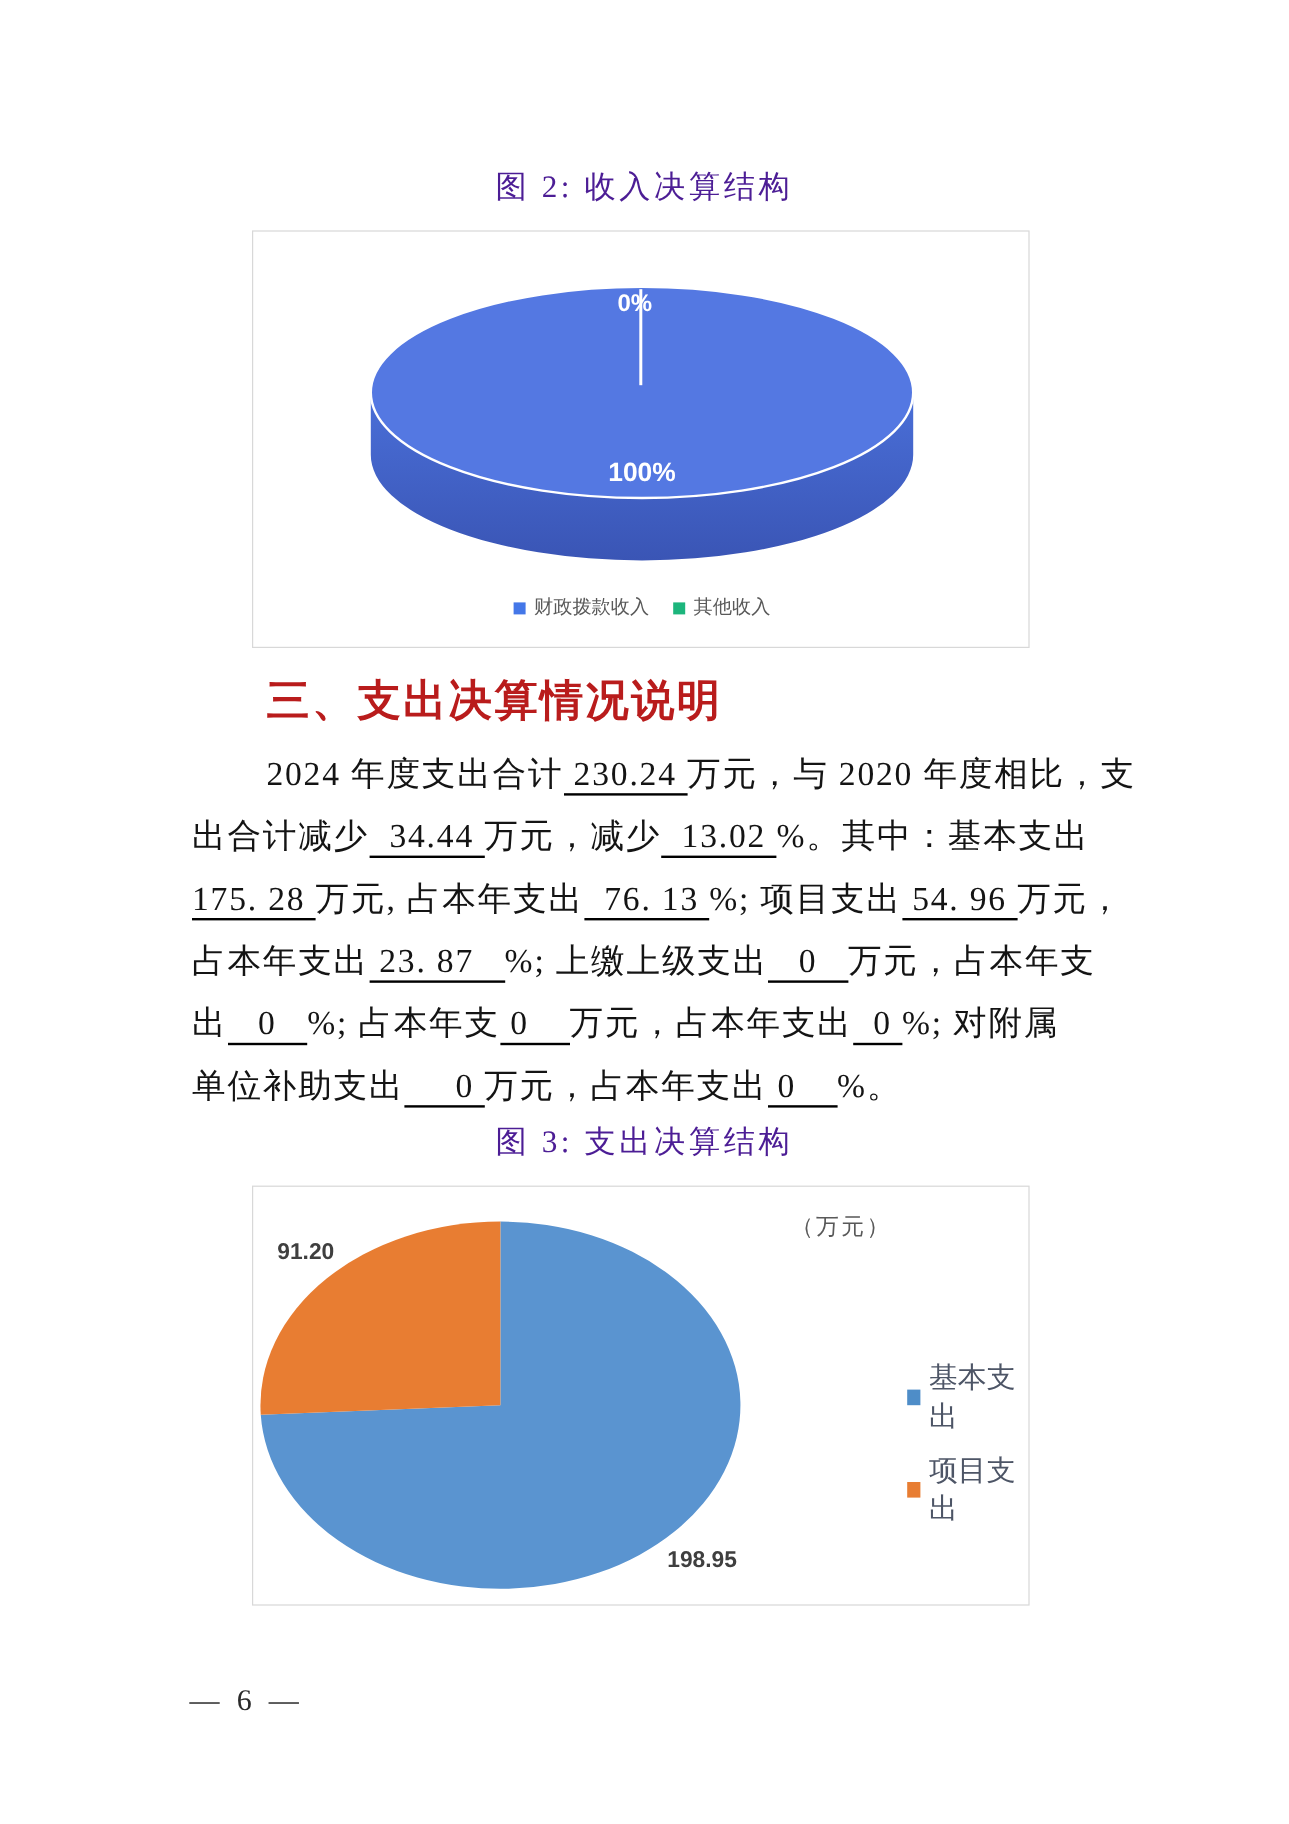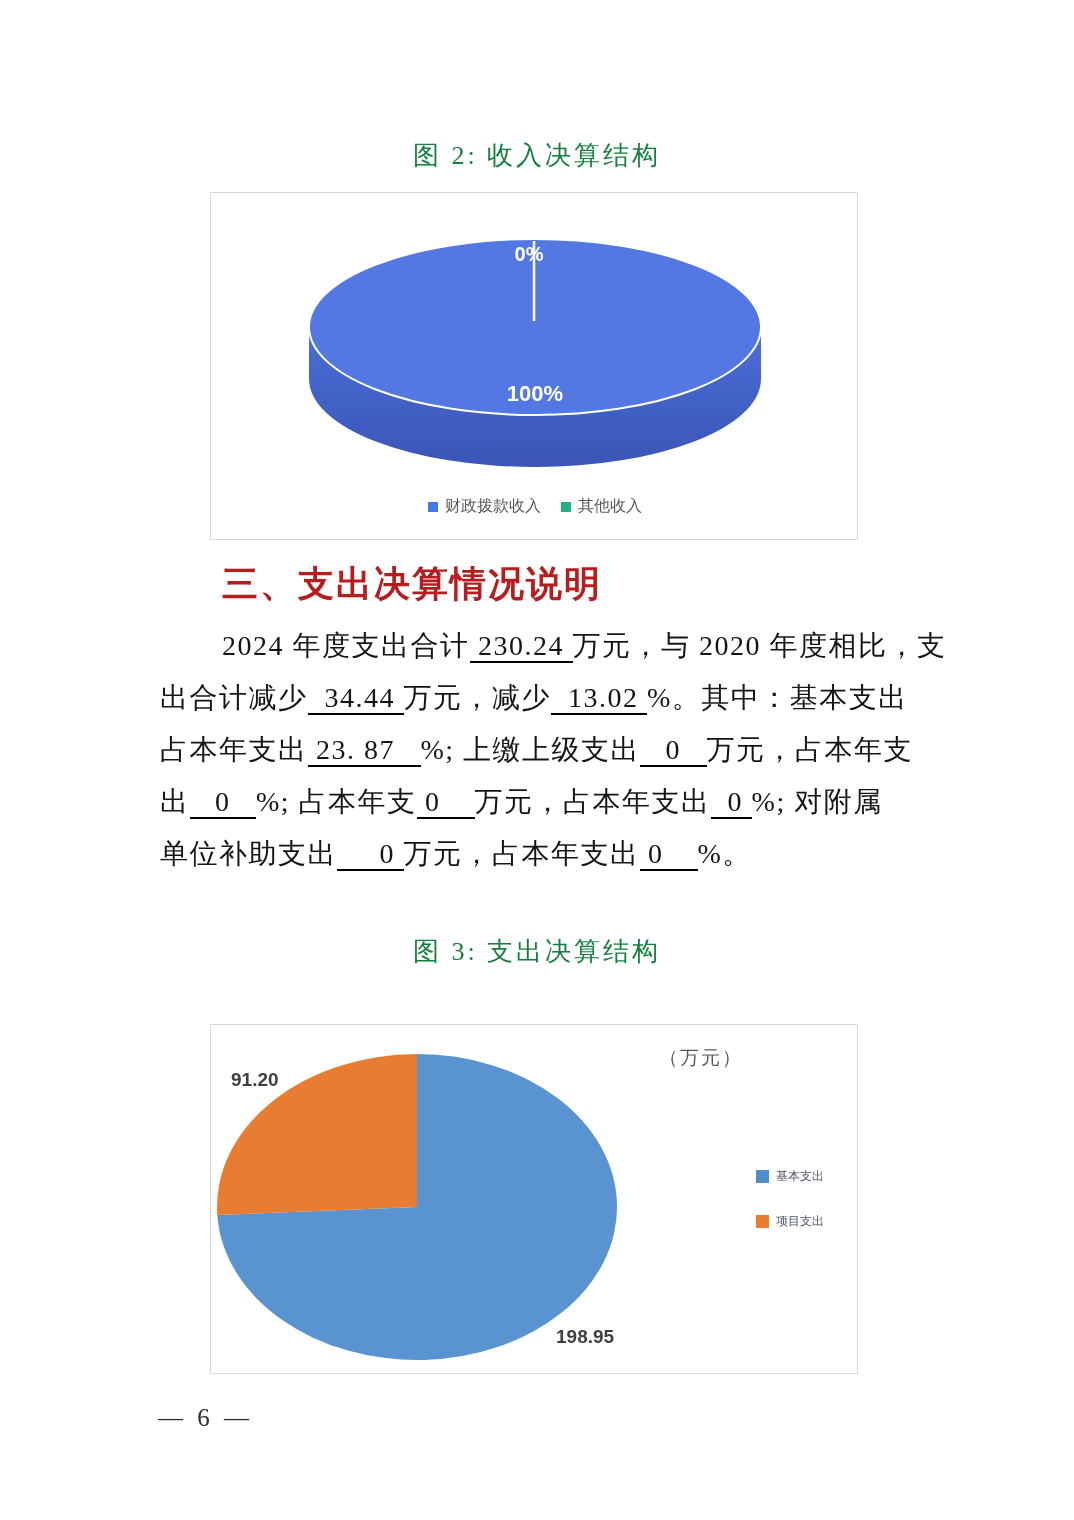--- a/index.html
+++ b/index.html
@@ -2,30 +2,30 @@
 <html><head>
 <meta charset="utf-8">
 <style>
   html,body{margin:0;padding:0;background:#ffffff;}
   .page{
     position:relative;width:1074px;height:1520px;background:#ffffff;
     font-family:"Liberation Serif","DejaVu Serif",serif;color:#1b1b1b;overflow:hidden;
   }
   .fig-title{
     position:absolute;left:0;width:1074px;text-align:center;
-    font-size:26px;letter-spacing:3px;color:#15803d;
+    font-size:26px;letter-spacing:3px;color:#4c1d95;
   }
   #fig2-title{top:138px;}
   #fig3-title{top:934px;}
   .chart-box{
     position:absolute;left:210px;width:648px;background:#ffffff;
     border:1px solid #d8d8d8;box-sizing:border-box;
   }
   #chart1{top:192px;height:348px;}
-  #chart2{top:1024px;height:350px;padding-left:28px;}
+  #chart2{top:988px;height:350px;padding-left:28px;}
   .chart-box svg{position:absolute;left:0;top:0;}
   .pie-overlay-label{
     position:absolute;transform:translate(-50%,-50%);
     font-family:"Liberation Sans","DejaVu Sans",sans-serif;font-weight:bold;color:#ffffff;
   }
   #pie1-zero{left:318px;top:61px;font-size:20px;}
   #pie1-hundred{left:324px;top:201px;font-size:22px;}
   .legend-bottom{
     position:absolute;left:0;top:303px;width:648px;display:flex;justify-content:center;
     align-items:center;gap:20px;font-family:Liberation Serif, serif;
@@ -39,22 +39,22 @@
     position:absolute;font-family:"Liberation Sans","DejaVu Sans",sans-serif;
     font-weight:bold;font-size:19px;color:#3f3f3f;
   }
   #slice-label-project{left:20px;top:44px;}
   #slice-label-basic{left:345px;top:301px;}
   #unit-note{
     position:absolute;left:448px;top:20px;font-size:19px;color:#595959;
     letter-spacing:2px;font-family:"Liberation Serif","DejaVu Serif",serif;
   }
   .legend-right{
-    position:absolute;left:545px;top:143px;display:flex;flex-direction:column;gap:28px;
-    font-size:12px;color:#4d5566;font-family:"Liberation Serif","DejaVu Serif",serif;
+    position:absolute;left:545px;top:143px;display:flex;flex-direction:column;gap:13px;
+    font-size:24px;color:#4d5566;font-family:"Liberation Serif","DejaVu Serif",serif;
   }
   .section-heading{
     position:absolute;left:222px;top:560px;margin:0;
     font-family:"Liberation Sans","DejaVu Sans",sans-serif;
     font-size:36px;font-weight:bold;color:#b91c1c;letter-spacing:2px;
   }
   .para{position:absolute;left:160px;top:620px;width:760px;}
   .para-line{
     white-space:pre;height:52px;line-height:52px;font-size:28px;letter-spacing:1.5px;color:#141414;
   }
@@ -95,20 +95,21 @@
         <span>其他收入</span>
       </span>
     </div>
   </div>
 
   <h2 class="section-heading">三、支出决算情况说明</h2>
 
   <div class="para">
     <div class="para-line indent"><span>2024 年度支出合计</span><span class="u"> 230.24 </span><span>万元，与 2020 年度相比，支</span></div>
     <div class="para-line"><span>出合计减少</span><span class="u">  34.44 </span><span>万元，减少</span><span class="u">  13.02 </span><span>%。其中：基本支出</span></div>
+    <div class="para-line"><span class="u">175. 28 </span><span>万元, 占本年支出</span><span class="u">  76. 13 </span><span>%; 项目支出</span><span class="u"> 54. 96 </span><span>万元，</span></div>
     <div class="para-line"><span>占本年支出</span><span class="u"> 23. 87   </span><span>%; 上缴上级支出</span><span class="u">   0   </span><span>万元，占本年支</span></div>
     <div class="para-line"><span>出</span><span class="u">   0   </span><span>%; 占本年支</span><span class="u"> 0    </span><span>万元，占本年支出</span><span class="u">  0 </span><span>%; 对附属</span></div>
     <div class="para-line"><span>单位补助支出</span><span class="u">     0 </span><span>万元，占本年支出</span><span class="u"> 0    </span><span>%。</span></div>
   </div>
 
   <div class="fig-title" id="fig3-title">图 3: 支出决算结构</div>
 
   <div class="chart-box" id="chart2">
     <svg width="648" height="350" viewBox="0 0 648 350">
       <path d="M206,182 L206,29 A200,153 0 1 1 6.3,190 Z" fill="#5A94D0"></path>

